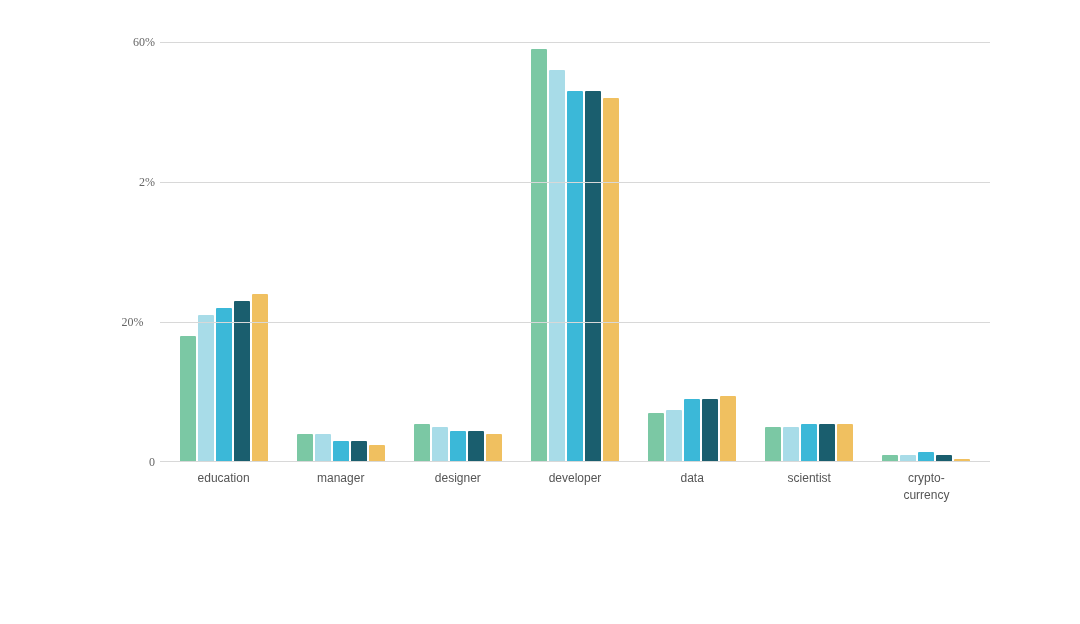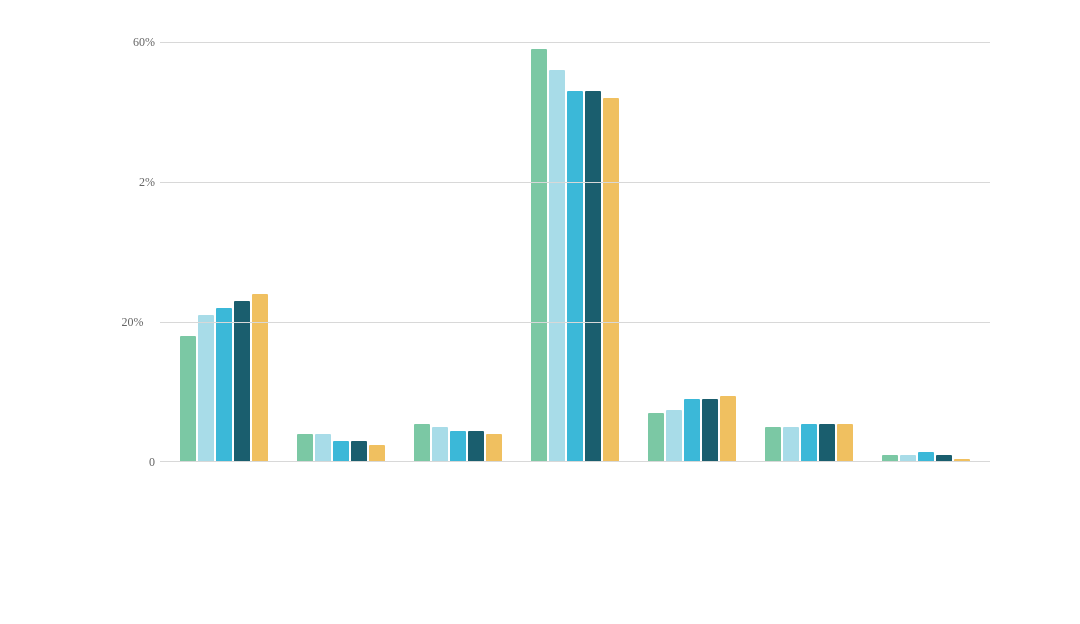--- a/index.html
+++ b/index.html
@@ -101,13 +101,22 @@
         <div style="display: flex; flex: 1 1 0%; align-items: flex-end; justify-content: center; gap: 2px; height: 100%;">
           <div style="width: 16px; height: 1.66667%; background: rgb(123, 200, 164); border-radius: 1px 1px 0px 0px; flex-shrink: 0;"></div>
           <div style="width: 16px; height: 1.66667%; background: rgb(168, 220, 232); border-radius: 1px 1px 0px 0px; flex-shrink: 0;"></div>
           <div style="width: 16px; height: 2.5%; background: rgb(59, 184, 216); border-radius: 1px 1px 0px 0px; flex-shrink: 0;"></div>
           <div style="width: 16px; height: 1.66667%; background: rgb(26, 94, 110); border-radius: 1px 1px 0px 0px; flex-shrink: 0;"></div>
           <div style="width: 16px; height: 0.833333%; background: rgb(240, 192, 96); border-radius: 1px 1px 0px 0px; flex-shrink: 0;"></div>
         </div>
       </div>
   </div>
 
+  <div style="display:flex; margin-left:50px; margin-right:10px; padding: 0 5px;">
+  <div style="flex: 1 1 0%; text-align: center; font-size: 12px; color: rgb(85, 85, 85); padding-top: 8px; line-height: 1.4;">education</div>
+      <div style="flex: 1 1 0%; text-align: center; font-size: 12px; color: rgb(85, 85, 85); padding-top: 8px; line-height: 1.4;">manager</div>
+      <div style="flex: 1 1 0%; text-align: center; font-size: 12px; color: rgb(85, 85, 85); padding-top: 8px; line-height: 1.4;">designer</div>
+      <div style="flex: 1 1 0%; text-align: center; font-size: 12px; color: rgb(85, 85, 85); padding-top: 8px; line-height: 1.4;">developer</div>
+      <div style="flex: 1 1 0%; text-align: center; font-size: 12px; color: rgb(85, 85, 85); padding-top: 8px; line-height: 1.4;">data</div>
+      <div style="flex: 1 1 0%; text-align: center; font-size: 12px; color: rgb(85, 85, 85); padding-top: 8px; line-height: 1.4;">scientist</div>
+      <div style="flex: 1 1 0%; text-align: center; font-size: 12px; color: rgb(85, 85, 85); padding-top: 8px; line-height: 1.4;">crypto-<br>currency</div>
+    </div>
 </div>
 
 </body></html>

